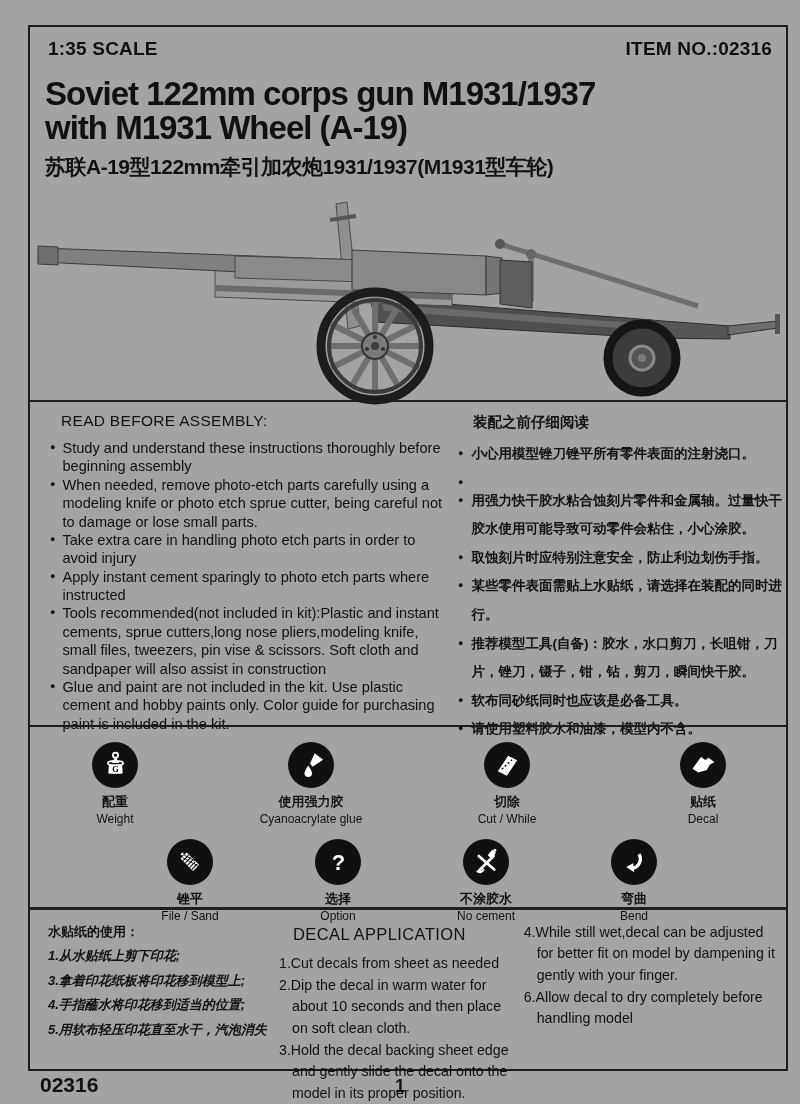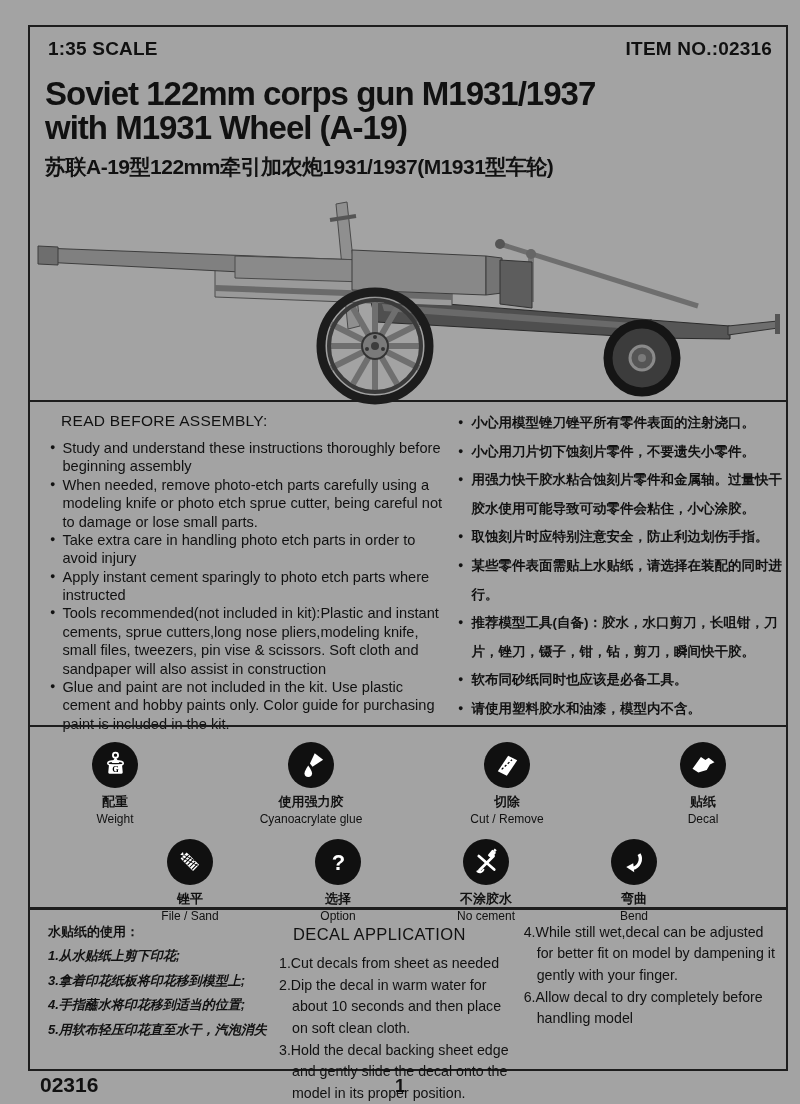--- a/index.html
+++ b/index.html
@@ -149,27 +149,27 @@
         <div class="b">
             <span class="dot">●</span>
             <span>Tools recommended(not included in kit):Plastic and instant cements, sprue cutters,long nose pliers,modeling knife, small files, tweezers, pin vise &amp; scissors. Soft cloth and sandpaper will also assist in construction</span>
           </div>
         <div class="b">
             <span class="dot">●</span>
             <span>Glue and paint are not included in the kit. Use plastic cement and hobby paints only. Color guide for purchasing paint is included in the kit.</span>
           </div>
       </div>
       <div class="cncol">
+        <div class="cnhead">装配之前仔细阅读</div>
         <div class="cb">
             <span class="dot">●</span>
             <span>小心用模型锉刀锉平所有零件表面的注射浇口。</span>
           </div>
         <div class="cb">
             <span class="dot">●</span>
-            <span>小心用刀片切下蚀刻片零件，不要遗失小零件。</span>
           </div>
         <div class="cb">
             <span class="dot">●</span>
             <span>用强力快干胶水粘合蚀刻片零件和金属轴。过量快干胶水使用可能导致可动零件会粘住，小心涂胶。</span>
           </div>
         <div class="cb">
             <span class="dot">●</span>
             <span>取蚀刻片时应特别注意安全，防止利边划伤手指。</span>
           </div>
         <div class="cb">
@@ -219,21 +219,21 @@
           <div class="len">Cyanoacrylate glue</div>
         </div>
         <div class="sym">
           <div class="circ">
             <svg viewBox="0 0 24 24">
               <polygon points="4.5,16.5 12.5,4.5 19.5,8 11.5,20" fill="#fff"></polygon>
               <line x1="7.5" y1="15" x2="15.5" y2="7.5" stroke="#000" stroke-width="1" stroke-dasharray="1.8 1.4"></line>
             </svg>
           </div>
           <div class="lcn">切除</div>
-          <div class="len">Cut / Remove</div>
+          <div class="len">Cut / While</div>
         </div>
         <div class="sym">
           <div class="circ">
             <svg viewBox="0 0 24 24">
               <path d="M3.5 14.5 L10 5.5 L13.5 7.8 L16 6 L20.5 9.5 L17 11.2 L14.5 15.5 L8 17.5 Z" fill="#fff"></path>
             </svg>
           </div>
           <div class="lcn">贴纸</div>
           <div class="len">Decal</div>
         </div>

